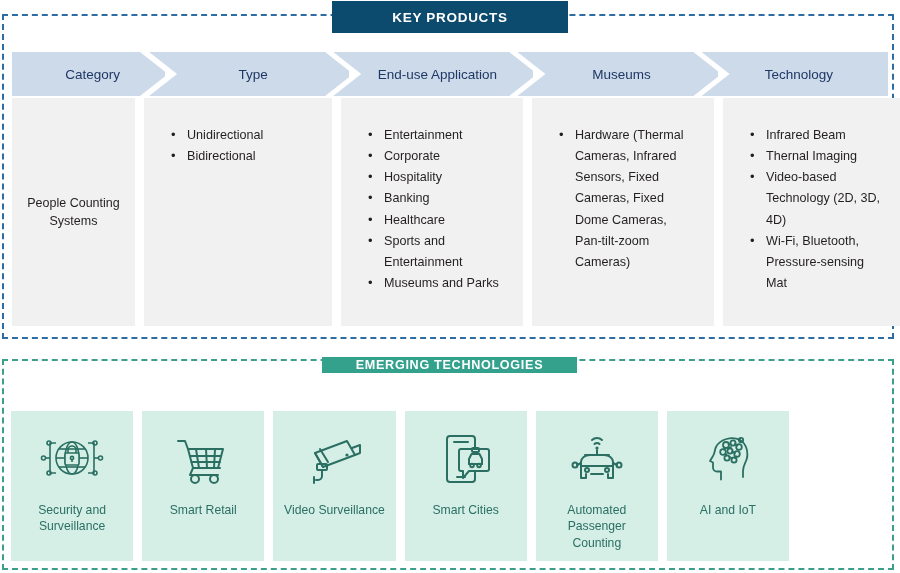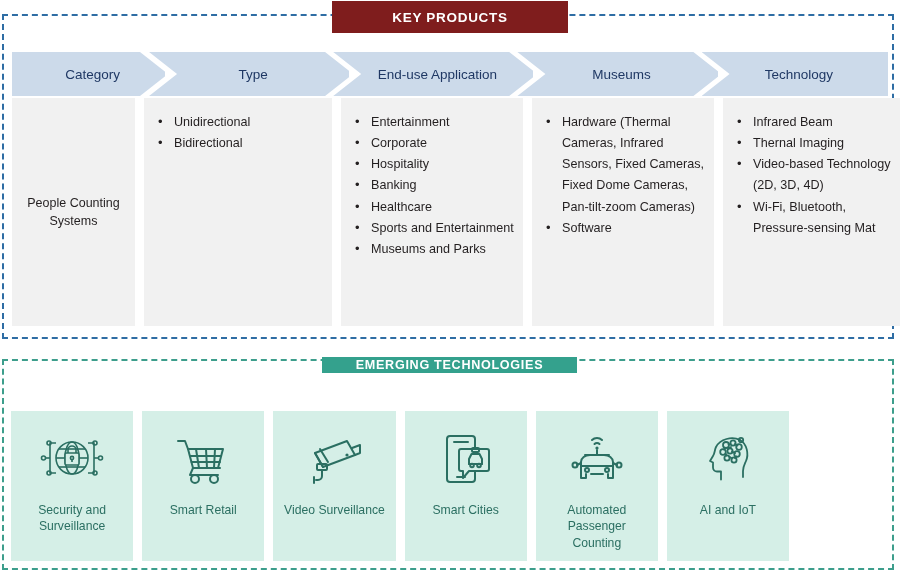--- a/index.html
+++ b/index.html
@@ -26,21 +26,21 @@
     border: 2px dashed #2e6da4;
     box-sizing: border-box;
   }
 
   #key-products-banner {
     position: absolute;
     left: 332px;
     top: 1px;
     width: 236px;
     height: 32px;
-    background: #7f1d1d;
+    background: #0c4a6e;
     color: #ffffff;
     font-size: 13.5px;
     font-weight: bold;
     letter-spacing: 0.7px;
     display: flex;
     align-items: center;
     justify-content: center;
     z-index: 5;
   }
 
@@ -105,21 +105,21 @@
   .panel.center-text {
     display: flex;
     align-items: center;
     justify-content: center;
     text-align: center;
     font-size: 12.5px;
     line-height: 1.45;
     padding: 10px;
   }
   .panel ul {
-    margin: 0;
+    margin: 13px;
     padding: 0 0 0 18px;
     list-style: none;
   }
   .panel ul li {
     position: relative;
     font-size: 12.6px;
     line-height: 1.68;
     margin: 0 0 0 0;
     padding-left: 2px;
   }
@@ -237,21 +237,20 @@
         <li>Hospitality</li>
         <li>Banking</li>
         <li>Healthcare</li>
         <li>Sports and Entertainment</li>
         <li>Museums and Parks</li>
       </ul>
   </div>
   <div class="panel" style="width:182px;flex:0 0 182px;">
     <ul>
         <li>Hardware (Thermal Cameras, Infrared Sensors, Fixed Cameras, Fixed Dome Cameras, Pan-tilt-zoom Cameras)</li>
-        <li>Software</li>
       </ul>
   </div>
   <div class="panel" style="width:183px;flex:0 0 183px;">
     <ul>
         <li>Infrared Beam</li>
         <li>Thernal Imaging</li>
         <li>Video-based Technology (2D, 3D, 4D)</li>
         <li>Wi-Fi, Bluetooth, Pressure-sensing Mat</li>
       </ul>
   </div>

